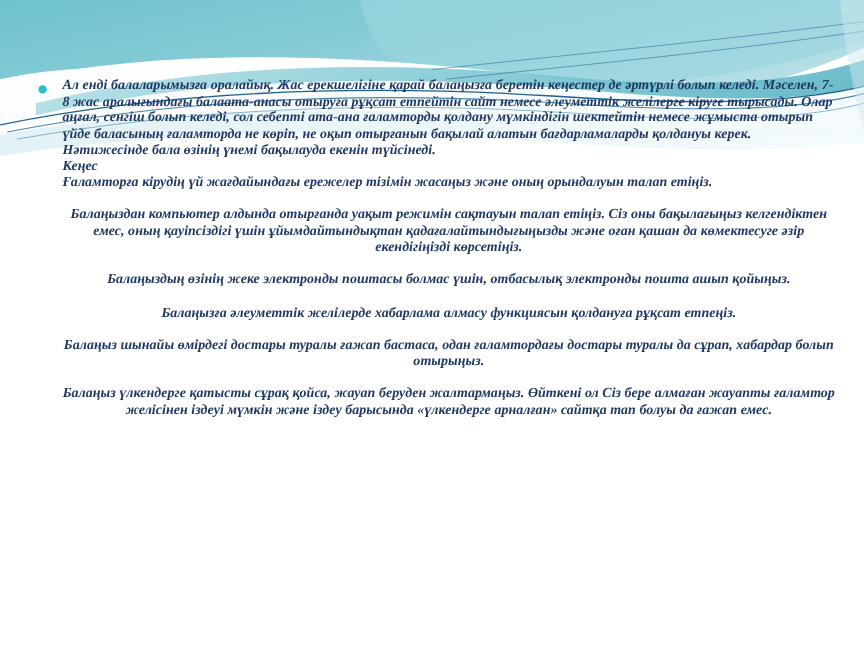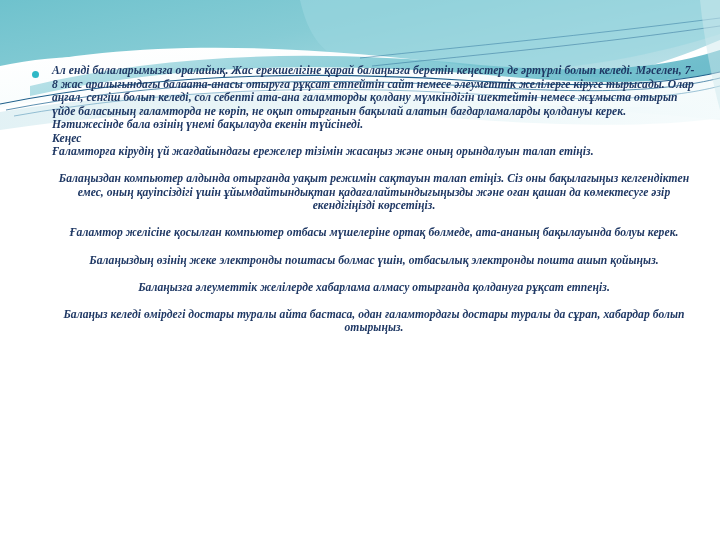--- a/index.html
+++ b/index.html
@@ -128,26 +128,26 @@
     <ul class="bullet-list">
       <li class="bullet-item">
         <span class="bullet-marker"></span>
 
         <p class="para">Ал енді балаларымызға оралайық. Жас ерекшелігіне қарай балаңызға беретін кеңестер де әртүрлі болып келеді. Мәселен, 7-8 жас аралығындағы балаата-анасы отыруға рұқсат етпейтін сайт немесе әлеуметтік желілерге кіруге тырысады. Олар аңғал, сенгіш болып келеді, сол себепті ата-ана ғаламторды қолдану мүмкіндігін шектейтін немесе жұмыста отырып үйде баласының ғаламторда не көріп, не оқып отырғанын бақылай алатын бағдарламаларды қолдануы керек. Нәтижесінде бала өзінің үнемі бақылауда екенін түйсінеді.
 Кеңес
 Ғаламторға кірудің үй жағдайындағы ережелер тізімін жасаңыз және оның орындалуын талап етіңіз.</p>
 
         <p class="para spacer-before">Балаңыздан компьютер алдында отырғанда уақыт режимін сақтауын талап етіңіз. Сіз оны бақылағыңыз келгендіктен емес, оның қауіпсіздігі үшін ұйымдайтындықтан қадағалайтындығыңызды және оған қашан да көмектесуге әзір екендігіңізді көрсетіңіз.</p>
 
-        <p class="para spacer-before">Ғаламтор желісіне қосылған компьютер отбасы мүшелеріне ортақ бөлмеде, ата-ананың бақылауында болуы керек.</p>
 
         <p class="para spacer-before">Балаңыздың өзінің жеке электронды поштасы болмас үшін, отбасылық электронды пошта ашып қойыңыз.</p>
 
 
-        <p class="para spacer-before">Балаңызға әлеуметтік желілерде хабарлама алмасу отырғанда қолдануға рұқсат етпеңіз.</p>
+        <p class="para spacer-before">Балаңызға әлеуметтік желілерде хабарлама алмасу функциясын қолдануға рұқсат етпеңіз.</p>
 
-        <p class="para spacer-before">Балаңыз келеді өмірдегі достары туралы айта бастаса, одан ғаламтордағы достары туралы да сұрап, хабардар болып отырыңыз.</p>
+        <p class="para spacer-before">Балаңыз шынайы өмірдегі достары туралы ғажап бастаса, одан ғаламтордағы достары туралы да сұрап, хабардар болып отырыңыз.</p>
 
+        <p class="para spacer-before">Балаңыз үлкендерге қатысты сұрақ қойса, жауап беруден жалтармаңыз. Өйткені ол Сіз бере алмаған жауапты ғаламтор желісінен іздеуі мүмкін және іздеу барысында «үлкендерге арналған» сайтқа тап болуы да ғажап емес.</p>
       </li>
     </ul>
   </div>
 
 </div>
 
 </body></html>

